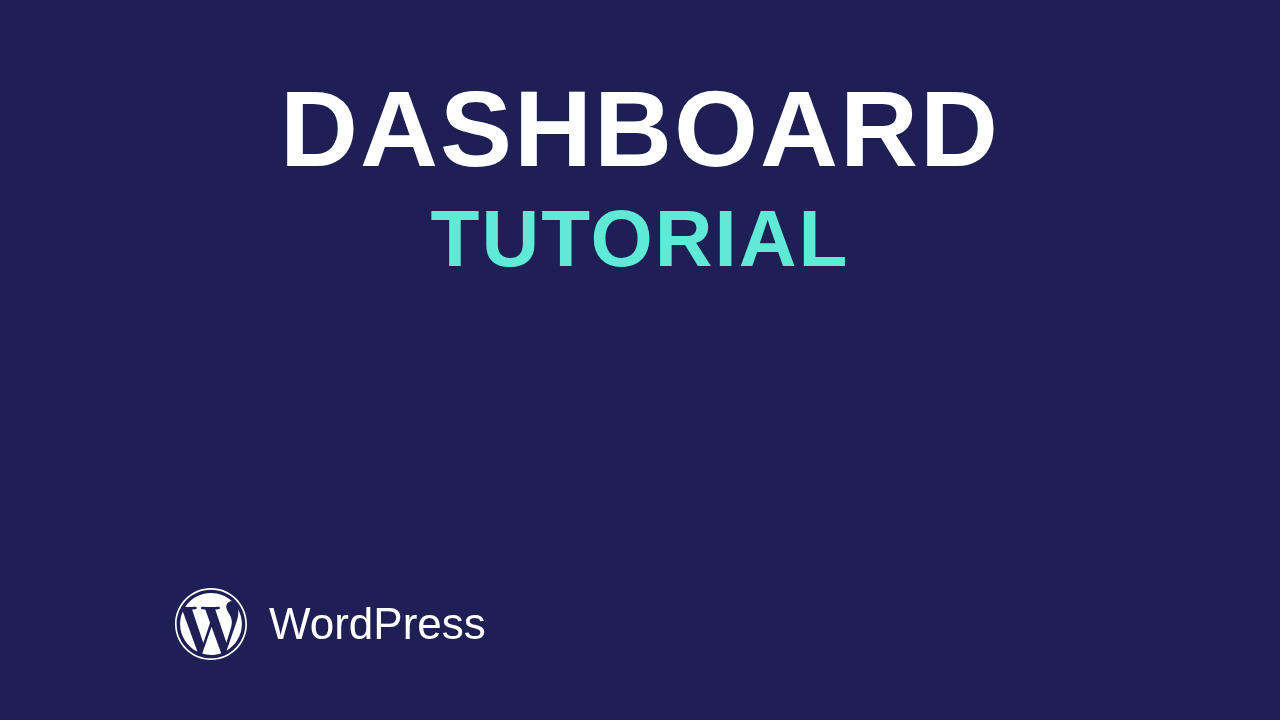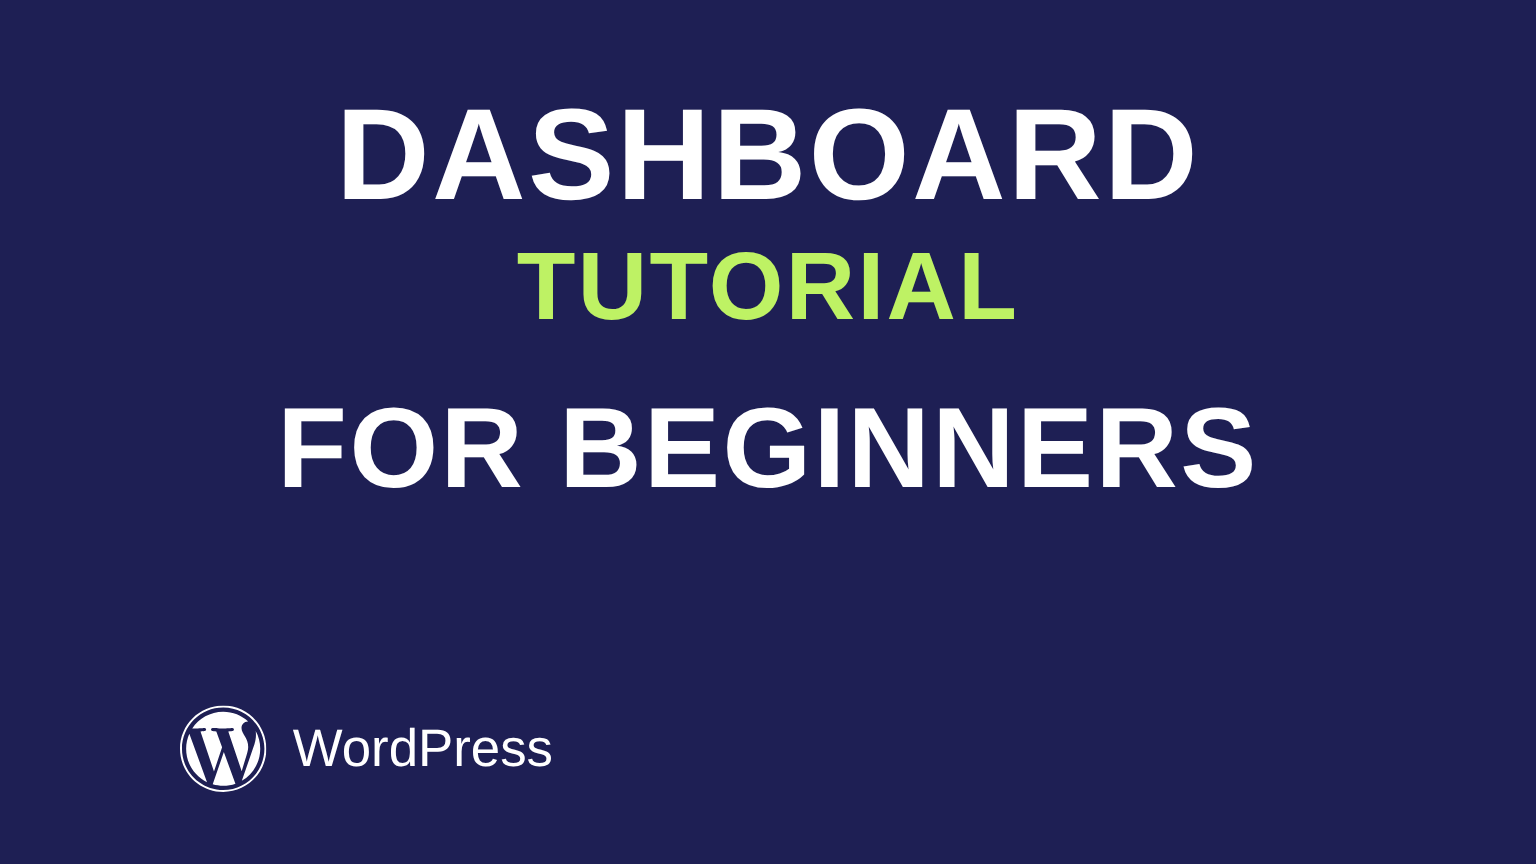--- a/index.html
+++ b/index.html
@@ -23,38 +23,38 @@
     }
     .line1 {
       color: #ffffff;
       font-size: 108px;
       font-weight: 900;
       letter-spacing: 2px;
       line-height: 1;
       margin-bottom: 16px;
     }
     .line2 {
-      color: #bef264;
+      color: #5eead4;
       font-size: 80px;
       font-weight: 900;
       letter-spacing: 2px;
       line-height: 1;
       margin-bottom: 48px;
     }
     .line3 {
       color: #ffffff;
       font-size: 95px;
       font-weight: 900;
       letter-spacing: 2px;
       line-height: 1;
     }
     .logo-section {
       position: absolute;
       bottom: 60px;
-      left: 150px;
+      left: 175px;
       display: flex;
       align-items: center;
       gap: 22px;
     }
     .wp-icon {
       width: 72px;
       height: 72px;
       flex-shrink: 0;
     }
     .wp-label {
@@ -63,21 +63,20 @@
       font-weight: 400;
       font-family: 'Helvetica Neue', Arial, sans-serif;
     }
   </style>
 </head>
 <body>
 
 <div class="content">
   <div class="line1">DASHBOARD</div>
   <div class="line2">TUTORIAL</div>
-  <div class="line3">FOR BEGINNERS</div>
 </div>
 
 <div class="logo-section">
   <span class="wp-icon">
     <svg viewBox="0 0 122.52 122.523" xmlns="http://www.w3.org/2000/svg">
       <g fill="#ffffff">
         <path d="m8.708 61.26c0 20.802 12.089 38.779 29.619 47.298l-25.069-68.686c-2.916 6.536-4.55 13.769-4.55 21.388z"></path>
         <path d="m96.74 58.608c0-6.495-2.333-10.993-4.334-14.494-2.664-4.329-5.161-7.995-5.161-12.324 0-4.831 3.664-9.328 8.825-9.328.233 0 .454.029.681.042-9.35-8.566-21.807-13.796-35.489-13.796-18.36 0-34.513 9.42-43.91 23.688 1.233.037 2.395.063 3.382.063 5.497 0 14.006-.667 14.006-.667 2.833-.167 3.167 3.994.337 4.329 0 0-2.847.335-6.015.501l19.138 56.925 11.501-34.493-8.188-22.434c-2.83-.166-5.511-.501-5.511-.501-2.832-.166-2.5-4.496.332-4.329 0 0 8.679.667 13.843.667 5.496 0 14.006-.667 14.006-.667 2.835-.167 3.168 3.994.337 4.329 0 0-2.853.335-6.015.501l18.992 56.494 5.242-17.517c2.272-7.269 4.001-12.49 4.001-16.989z"></path>
         <path d="m62.184 65.857-15.768 45.819c4.708 1.384 9.687 2.141 14.846 2.141 6.12 0 11.989-1.058 17.452-2.979-.141-.225-.269-.464-.374-.724z"></path>
         <path d="m107.376 36.046c.226 1.674.354 3.471.354 5.404 0 5.333-.996 11.328-3.996 18.824l-16.053 46.413c15.624-9.111 26.133-26.038 26.133-45.426.001-9.137-2.333-17.729-6.438-25.215z"></path>

